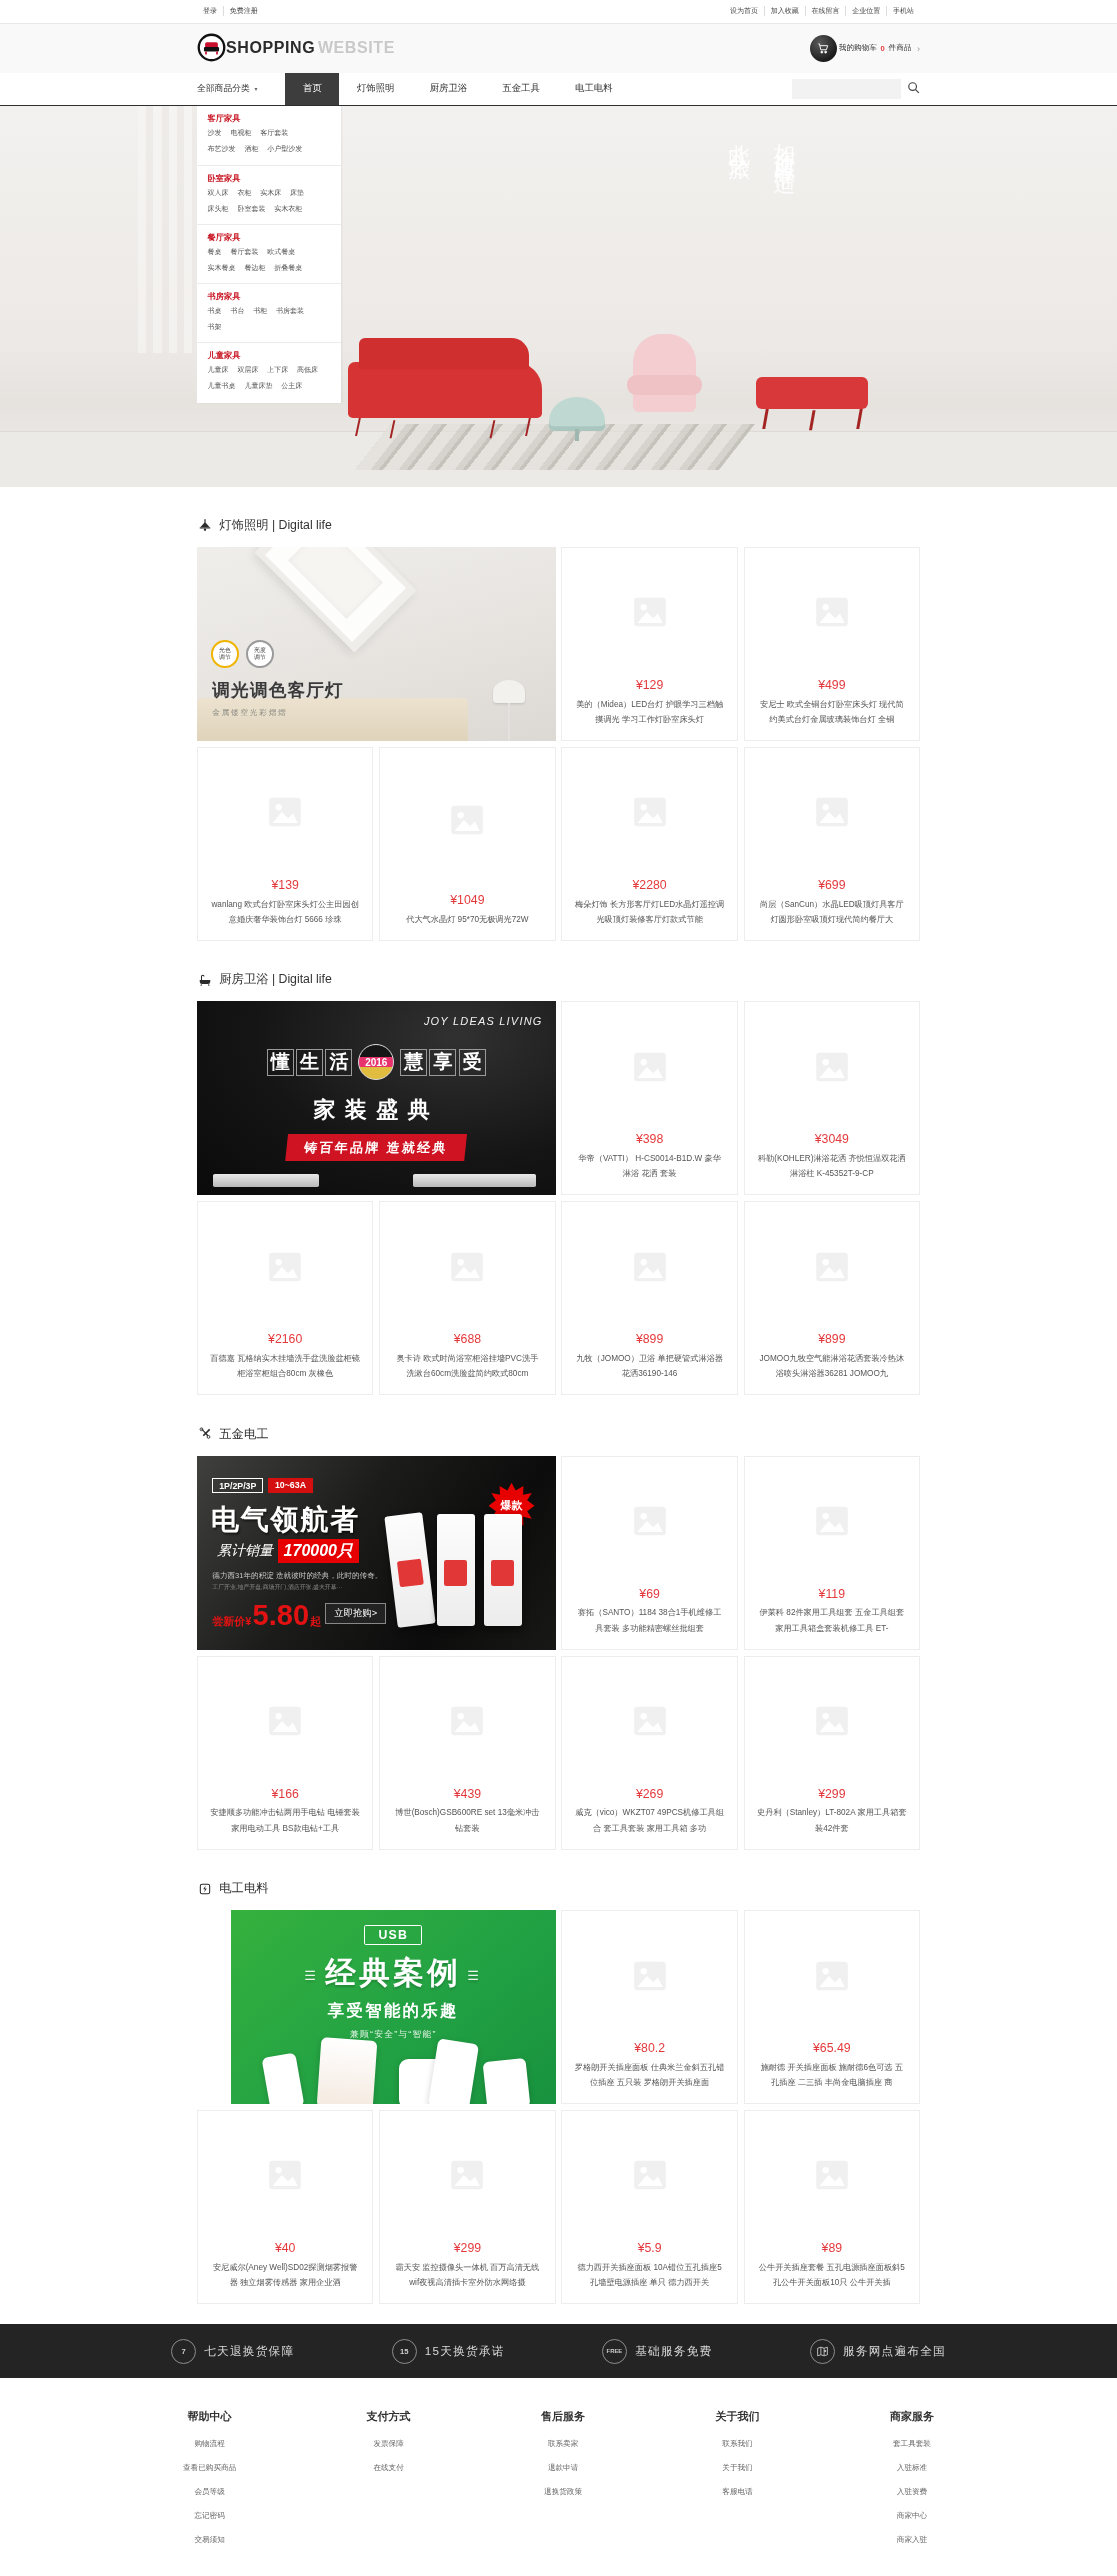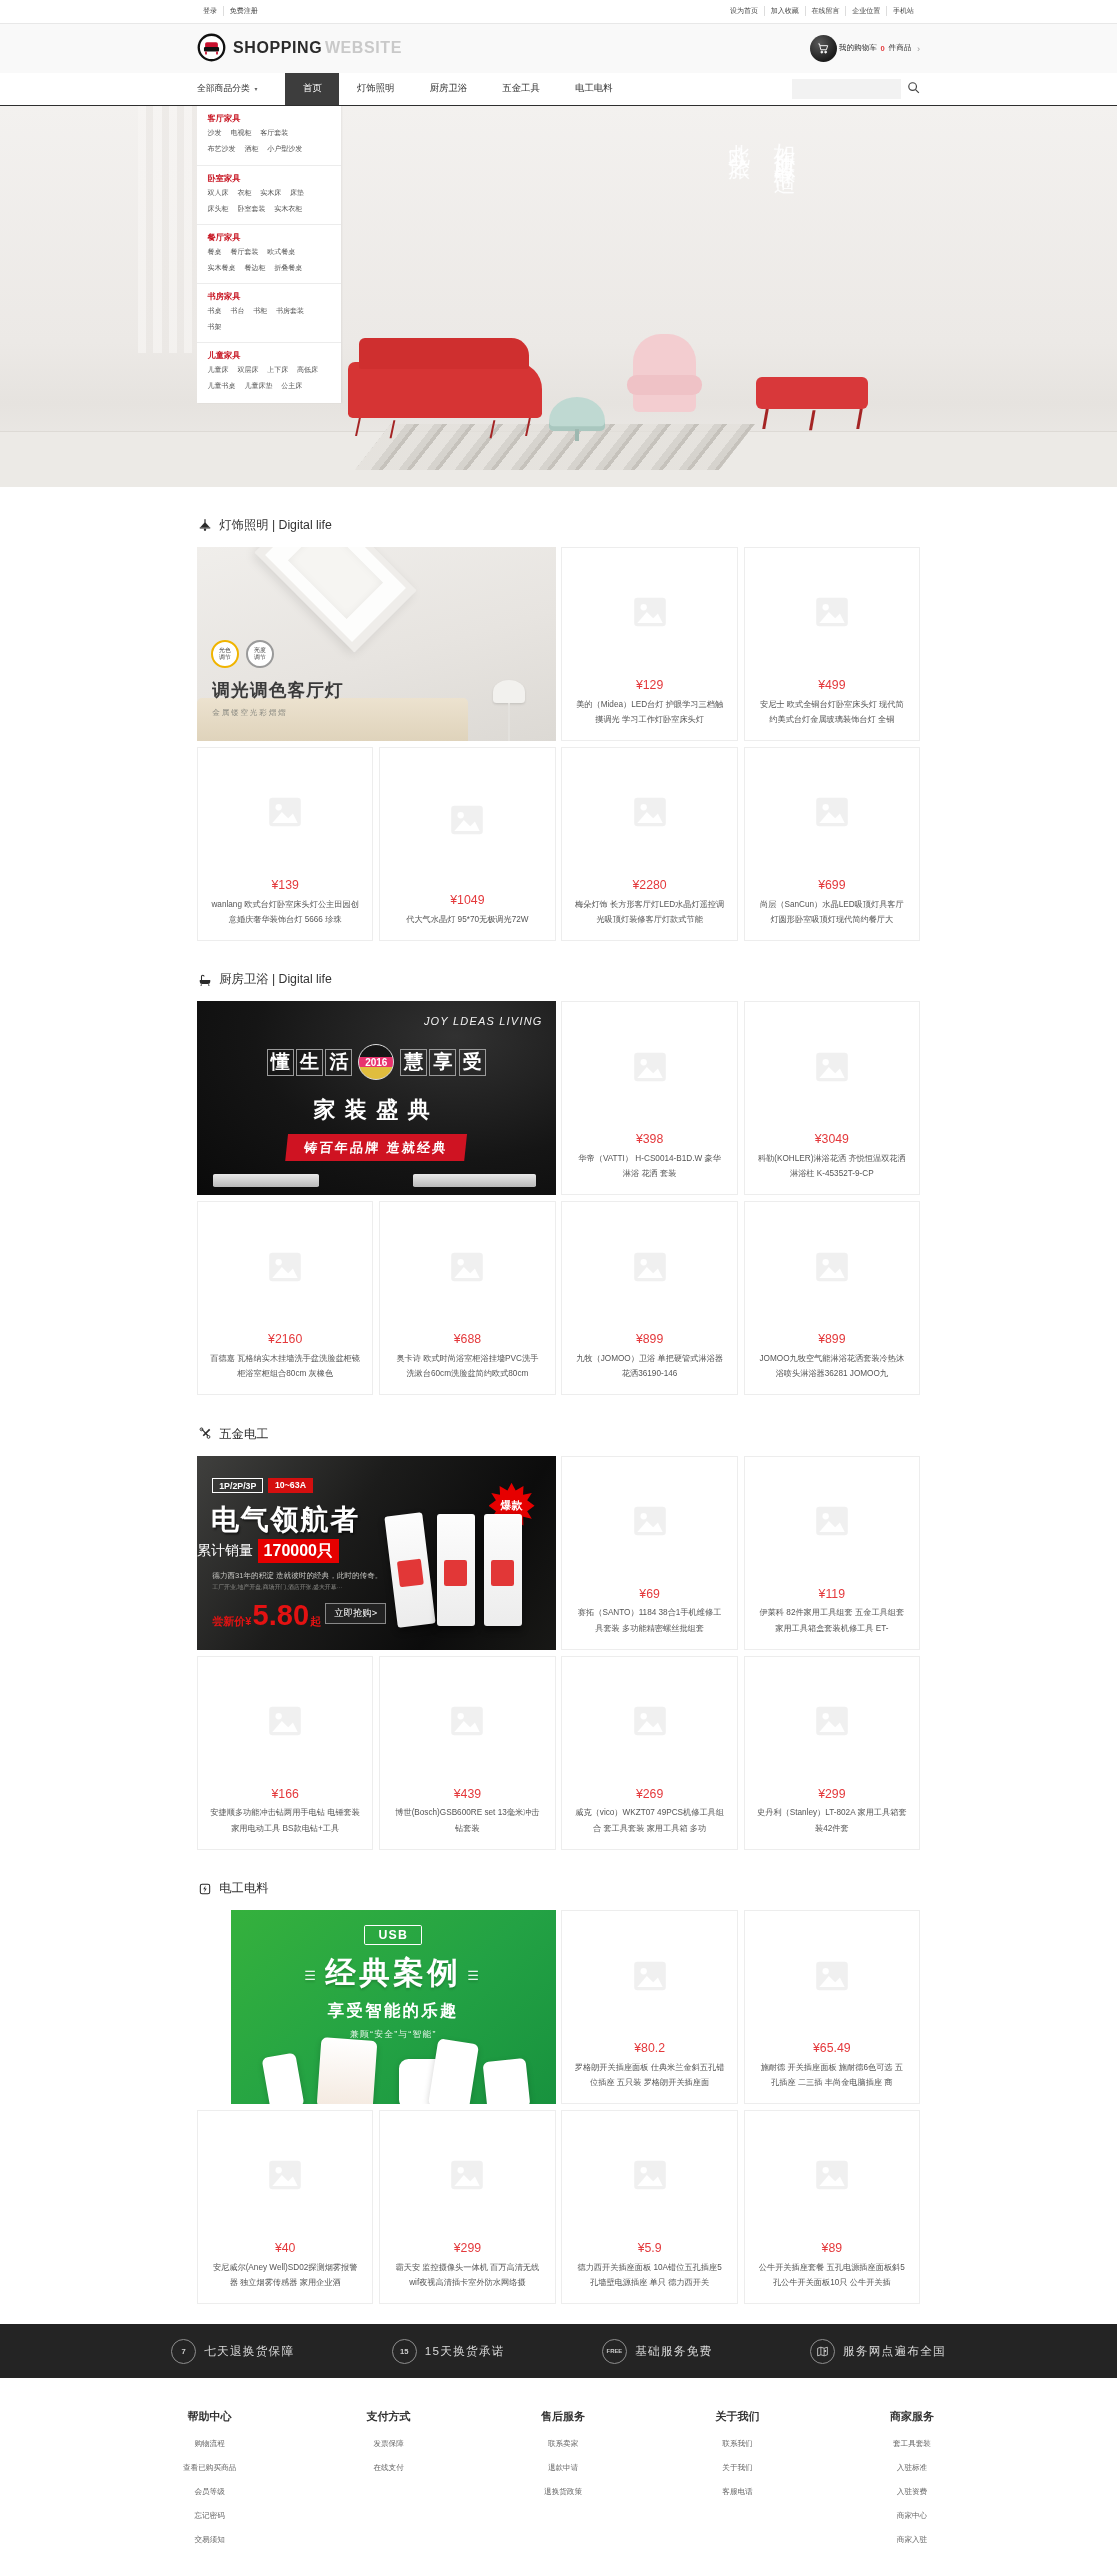--- a/index.html
+++ b/index.html
@@ -9,21 +9,21 @@
   
   .topbar { height:23.5px; border-bottom:0.6px solid #e8e8e8; background:#fff; font-size:7px; color:#444; }
   .topbar .container { display:flex; justify-content:space-between; align-items:center; height:100%; }
   .tb-links { display:flex; align-items:center; }
   .tb-links a { color:#444; text-decoration:none; padding:0 5.9px; position:relative; cursor:pointer; }
   .tb-links a + a { border-left:0.6px solid #ddd; }
 
   
   .header { height:49px; background:#f9f9f9; }
   .header .container { display:flex; justify-content:space-between; align-items:center; height:100%; }
-  .logo { display:flex; align-items:center; gap:7px; cursor:pointer; }
+  .logo { display:flex; align-items:center; cursor:pointer; }
   .logo-text b { font-size:16px; color:#2b2b2b; letter-spacing:0.6px; font-weight:bold; }
   .logo-text span { font-size:16px; color:#c9c9c9; letter-spacing:0.6px; font-weight:bold; }
   .cart { display:flex; align-items:center; gap:2px; cursor:pointer; font-size:7.6px; color:#333; }
   .cart-circle { width:27px; height:27px; border-radius:50%; background:radial-gradient(circle at 35% 30%,#5a5a5a,#1c1c1c 70%); display:flex; align-items:center; justify-content:center; }
   .cart-count { color:#e4393c; font-weight:bold; margin:0 1.8px; }
   .cart-arrow { color:#999; font-size:9.4px; margin-left:3.5px; }
 
   
   .navbar { background:#fff; border-bottom:1.2px solid #2e2e2e; height:33px; }
   .navbar .container { display:flex; align-items:center; height:100%; }
@@ -104,21 +104,21 @@
   .p2-ribbon { position:absolute; left:50%; top:133px; transform:translateX(-50%) skewX(-6deg); background:#cf1322; padding:4.7px 17.6px; font-size:13px; font-weight:bold; letter-spacing:2.3px; white-space:nowrap; }
   .p2-rack { position:absolute; bottom:8.2px; left:16.4px; width:106px; height:13px; background:linear-gradient(#e9e9e9,#b9b9b9); border-radius:1.8px; box-shadow:0 15.3px 0 -5.9px #8b8b8b; }
   .p2-rack.right { left:auto; right:20px; width:123px; }
 
   
   .promo3 { background:linear-gradient(125deg,#40403e 0%,#1c1c1b 40%,#0c0c0c 72%,#181816 100%); color:#fff; }
   .p3-labels { position:absolute; left:15.3px; top:22px; display:flex; gap:4.7px; font-size:8.8px; font-weight:bold; }
   .p3-l1 { border:0.6px solid #fff; padding:1.8px 5.9px; }
   .p3-l2 { background:#d40f0f; padding:1.8px 7px; }
   .p3-title { position:absolute; left:14px; top:45px; font-size:28px; font-weight:900; letter-spacing:1.8px; text-shadow:1.2px 1.8px 1.8px rgba(0,0,0,.5); }
-  .p3-sales { position:absolute; left:0; top:83px; display:flex; align-items:center; font-size:14px; }
+  .p3-sales { position:absolute; left:20px; top:83px; display:flex; align-items:center; font-size:14px;font-style:italic; }
   .p3-sales b { background:#e60000; padding:1.8px 5.9px; margin-left:4.7px; font-size:16px; font-weight:bold; }
   .p3-desc { position:absolute; left:15.3px; top:115px; font-size:7.6px; color:#c7c7c3; }
   .p3-desc2 { position:absolute; left:15.3px; top:127px; font-size:5.9px; color:#8f8f8b; }
   .p3-price { position:absolute; left:15.3px; bottom:20px; color:#e31212; display:flex; align-items:baseline; }
   .p3-price .pre { font-size:11px; font-weight:bold; }
   .p3-price .num { font-size:29px; font-weight:900; line-height:1; margin:0 1.2px; }
   .p3-price .suf { font-size:11px; font-weight:bold; }
   .p3-cta { position:absolute; left:128px; bottom:26px; background:#222; border:0.6px solid #888; color:#fff; font-size:9.4px; padding:2.9px 8.2px; cursor:pointer; }
   .p3-burst { position:absolute; right:21px; top:27px; width:46px; height:46px; background:#e60000; display:flex; align-items:center; justify-content:center; font-size:11px; font-weight:bold; color:#fff;
     clip-path:polygon(50% 0%,59% 17%,76% 7%,75% 26%,94% 22%,84% 38%,100% 50%,84% 62%,94% 78%,75% 74%,76% 93%,59% 83%,50% 100%,41% 83%,24% 93%,25% 74%,6% 78%,16% 62%,0% 50%,16% 38%,6% 22%,25% 26%,24% 7%,41% 17%); }

